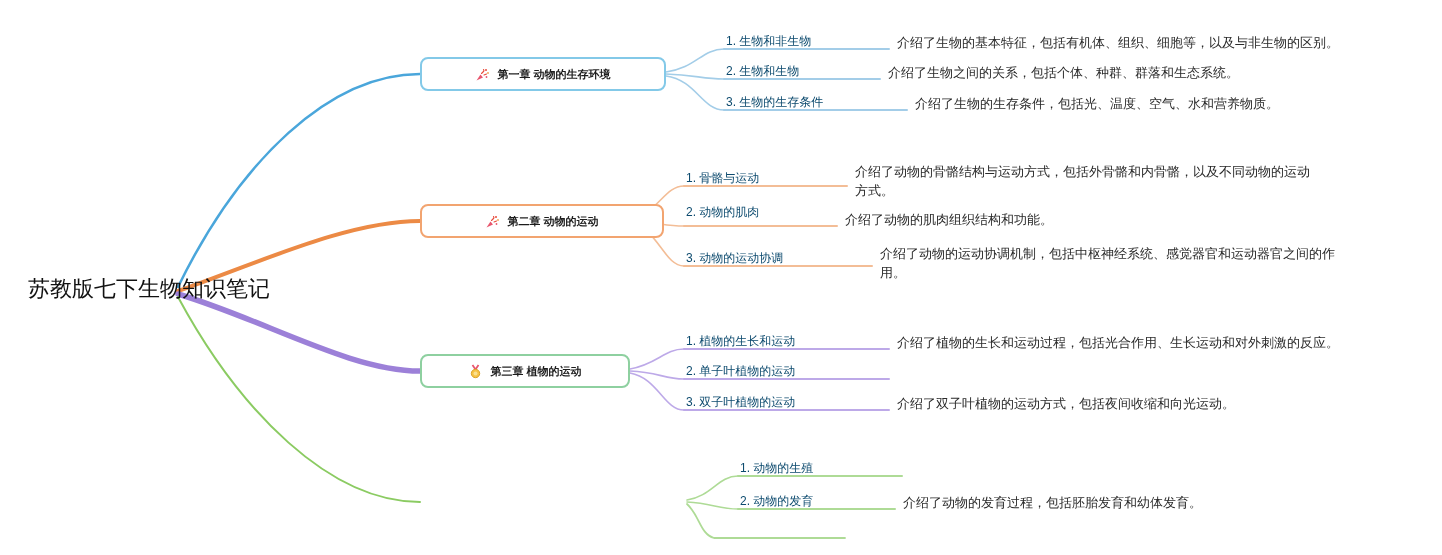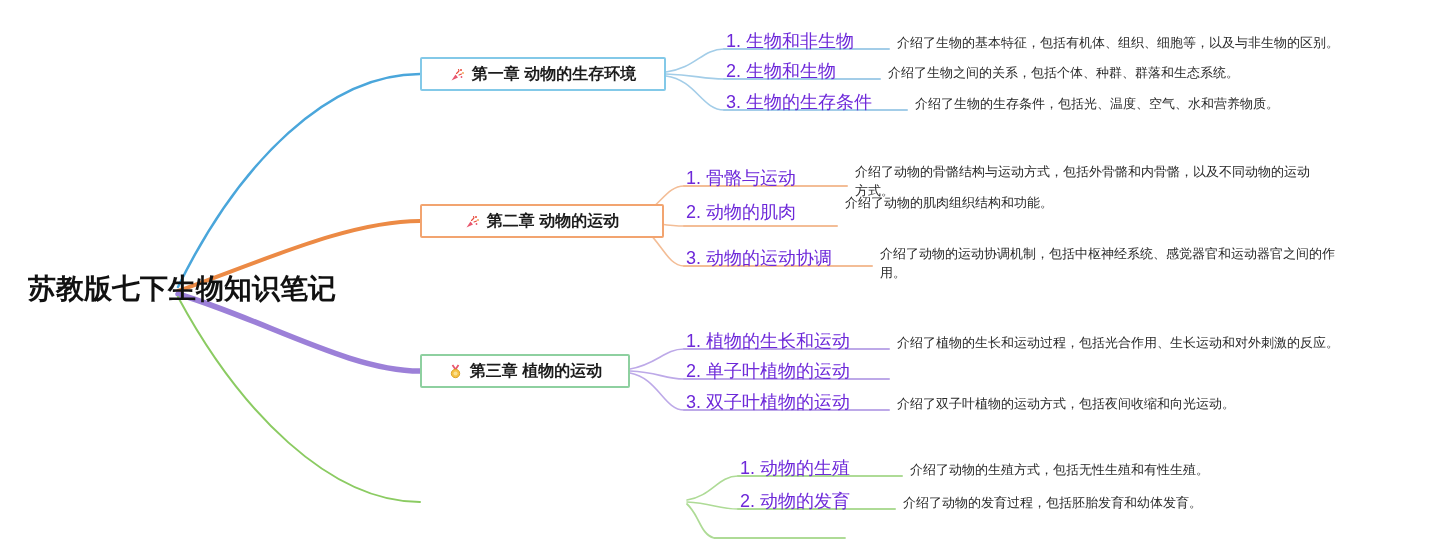--- a/index.html
+++ b/index.html
@@ -2,31 +2,31 @@
 <html><head>
 <meta charset="utf-8">
 <style>
   * { margin:0; padding:0; box-sizing:border-box; }
   html,body { width:1442px; height:555px; }
   body { background:#fff; font-family:"Liberation Sans", sans-serif; }
   .canvas { position:relative; width:1442px; height:555px; background:#ffffff; overflow:hidden; }
   .links { position:absolute; left:0; top:0; }
   .root-topic {
     position:absolute; left:28px; top:276px;
-    font-size:28px; font-weight:700; color:#111; line-height:26px;
+    font-size:22px; font-weight:400; color:#111; line-height:26px;
     white-space:nowrap;
   }
   .chapter {
     position:absolute; display:flex; align-items:center; justify-content:center; gap:7px;
-    height:34px; background:#fff; border:2px solid #999; border-radius:2px;
-    font-size:16px; font-weight:700; color:#1c1c1c; white-space:nowrap;
+    height:34px; background:#fff; border:2px solid #999; border-radius:8px;
+    font-size:11px; font-weight:700; color:#1c1c1c; white-space:nowrap;
   }
   .chapter .icon { display:inline-flex; align-items:center; }
   .topic {
-    position:absolute; font-size:18px; font-weight:500; color:#6d28d9;
+    position:absolute; font-size:12px; font-weight:500; color:#0c4a6e;
     white-space:nowrap; height:16px; line-height:16px;
   }
   .desc {
     position:absolute; font-size:13px; color:#2a2a2a; line-height:17px; white-space:nowrap;
   }
   .desc.wrap { white-space:normal; width:465px; line-height:19px; }
 </style>
 </head>
 <body>
 
@@ -112,28 +112,27 @@
   <div class="topic" style="left:726px;top:33px">1. 生物和非生物</div>
   <div class="desc" style="left:897px;top:34px">介绍了生物的基本特征，包括有机体、组织、细胞等，以及与非生物的区别。</div>
   <div class="topic" style="left:726px;top:63px">2. 生物和生物</div>
   <div class="desc" style="left:888px;top:64px">介绍了生物之间的关系，包括个体、种群、群落和生态系统。</div>
   <div class="topic" style="left:726px;top:94px">3. 生物的生存条件</div>
   <div class="desc" style="left:915px;top:95px">介绍了生物的生存条件，包括光、温度、空气、水和营养物质。</div>
 
   <div class="topic" style="left:686px;top:170px">1. 骨骼与运动</div>
   <div class="desc wrap" style="left:855px;top:162px">介绍了动物的骨骼结构与运动方式，包括外骨骼和内骨骼，以及不同动物的运动方式。</div>
   <div class="topic" style="left:686px;top:204px">2. 动物的肌肉</div>
-  <div class="desc" style="left:845px;top:194px">介绍了动物的肌肉组织结构和功能。</div>
+  <div class="desc" style="left:845px;top:211px">介绍了动物的肌肉组织结构和功能。</div>
   <div class="topic" style="left:686px;top:250px">3. 动物的运动协调</div>
   <div class="desc wrap" style="left:880px;top:244px">介绍了动物的运动协调机制，包括中枢神经系统、感觉器官和运动器官之间的作用。</div>
 
   <div class="topic" style="left:686px;top:333px">1. 植物的生长和运动</div>
   <div class="desc" style="left:897px;top:334px">介绍了植物的生长和运动过程，包括光合作用、生长运动和对外刺激的反应。</div>
   <div class="topic" style="left:686px;top:363px">2. 单子叶植物的运动</div>
   <div class="topic" style="left:686px;top:394px">3. 双子叶植物的运动</div>
   <div class="desc" style="left:897px;top:395px">介绍了双子叶植物的运动方式，包括夜间收缩和向光运动。</div>
 
   <div class="topic" style="left:740px;top:460px">1. 动物的生殖</div>
-  <div class="desc" style="left:910px;top:461px">介绍了动物的生殖方式，包括无性生殖和有性生殖。</div>
   <div class="topic" style="left:740px;top:493px">2. 动物的发育</div>
   <div class="desc" style="left:903px;top:494px">介绍了动物的发育过程，包括胚胎发育和幼体发育。</div>
 
 </div>
 
 </body></html>

